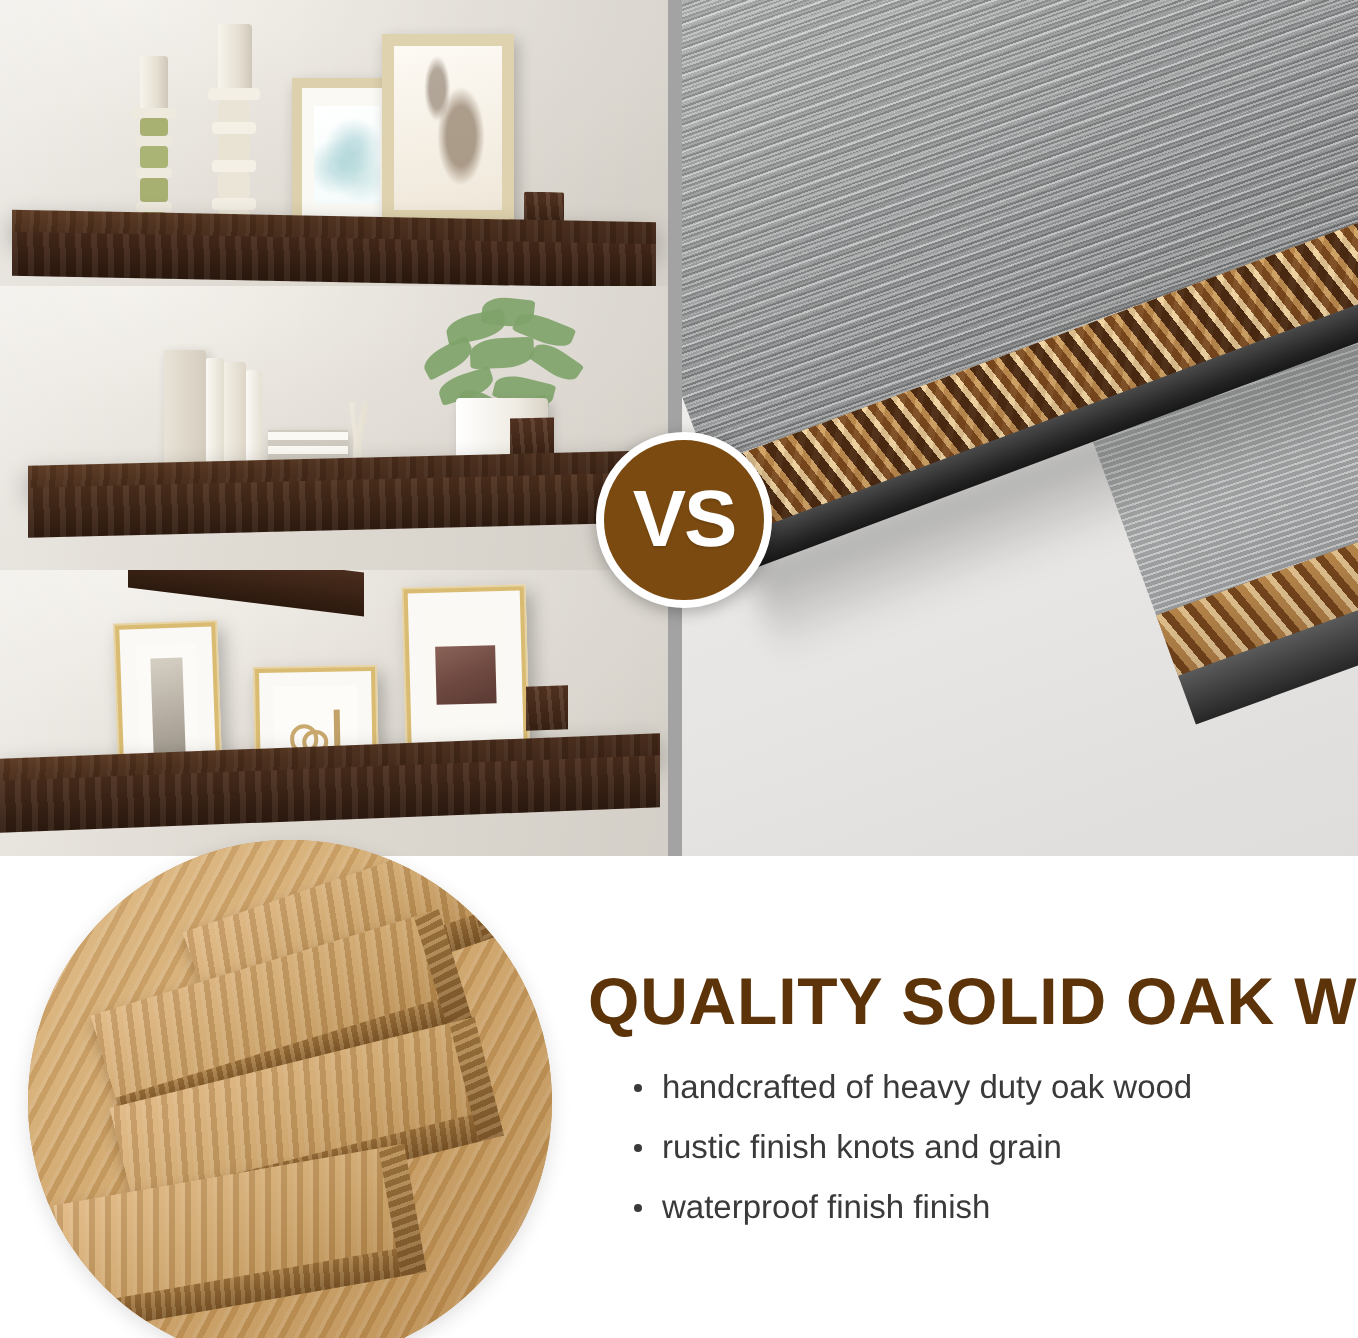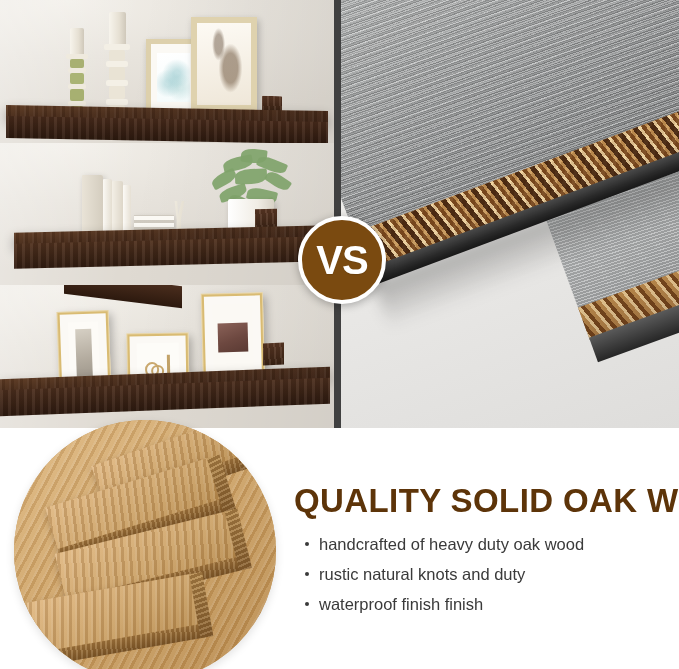--- a/index.html
+++ b/index.html
@@ -3,21 +3,21 @@
 <meta charset="utf-8">
 <style>
   html,body{margin:0;padding:0;}
   body{
     width:679px;height:669px;overflow:hidden;
     background:#ffffff;
     font-family:"Liberation Sans", sans-serif;
     position:relative;
   }
 
-  #stage{position:relative;width:679px;height:669px;overflow:hidden;background:#404040;}
+  #stage{position:relative;width:679px;height:669px;overflow:hidden;background:#a3a3a3;}
 
   
   .left-col{position:absolute;left:0;top:0;width:334px;height:428px;overflow:hidden;}
 
   .photo{position:absolute;left:0;width:334px;overflow:hidden;}
   .photo.p1{top:0;height:143px;}
   .photo.p2{top:143px;height:142px;}
   .photo.p3{top:285px;height:143px;}
 
   .wall{
@@ -179,21 +179,21 @@
       linear-gradient(180deg,#b98e50,#8a6231);
   }
 
   .copy{position:absolute;left:292px;top:0;width:387px;height:241px;}
   .headline{
     position:absolute;left:2px;top:54px;
     font-size:33px;font-weight:bold;color:#5d3409;
     letter-spacing:.4px;white-space:nowrap;
     font-family:"Liberation Sans", sans-serif;
   }
-  .bullets{position:absolute;left:12px;top:106px;margin:0;padding:0;list-style:none;}
+  .bullets{position:absolute;left:24px;top:106px;margin:0;padding:0;list-style:none;}
   .bullets li{
     position:relative;padding-left:15px;margin-bottom:10px;
     font-size:16.5px;color:#3a3a3a;line-height:1.22;
     font-family:"Liberation Sans", sans-serif;
   }
   .bullets li:before{
     content:"";position:absolute;left:1px;top:8px;width:4px;height:4px;border-radius:50%;background:#3a3a3a;
   }
 </style>
 </head>
@@ -367,19 +367,19 @@
       <div class="plank" style="left:16px;top:168px;width:166px;height:52px;transform:rotate(-10deg);">
         <div class="side"></div>
           <div class="endgrain"></div>
       </div>
     </div>
 
     <div class="copy">
       <div class="headline">QUALITY SOLID OAK WOOD</div>
       <ul class="bullets">
         <li>handcrafted of heavy duty oak wood</li>
-        <li>rustic natural knots and duty</li>
+        <li>rustic finish knots and grain</li>
         <li>waterproof finish finish</li>
       </ul>
     </div>
   </div>
 
 </div>
 
 </body></html>

